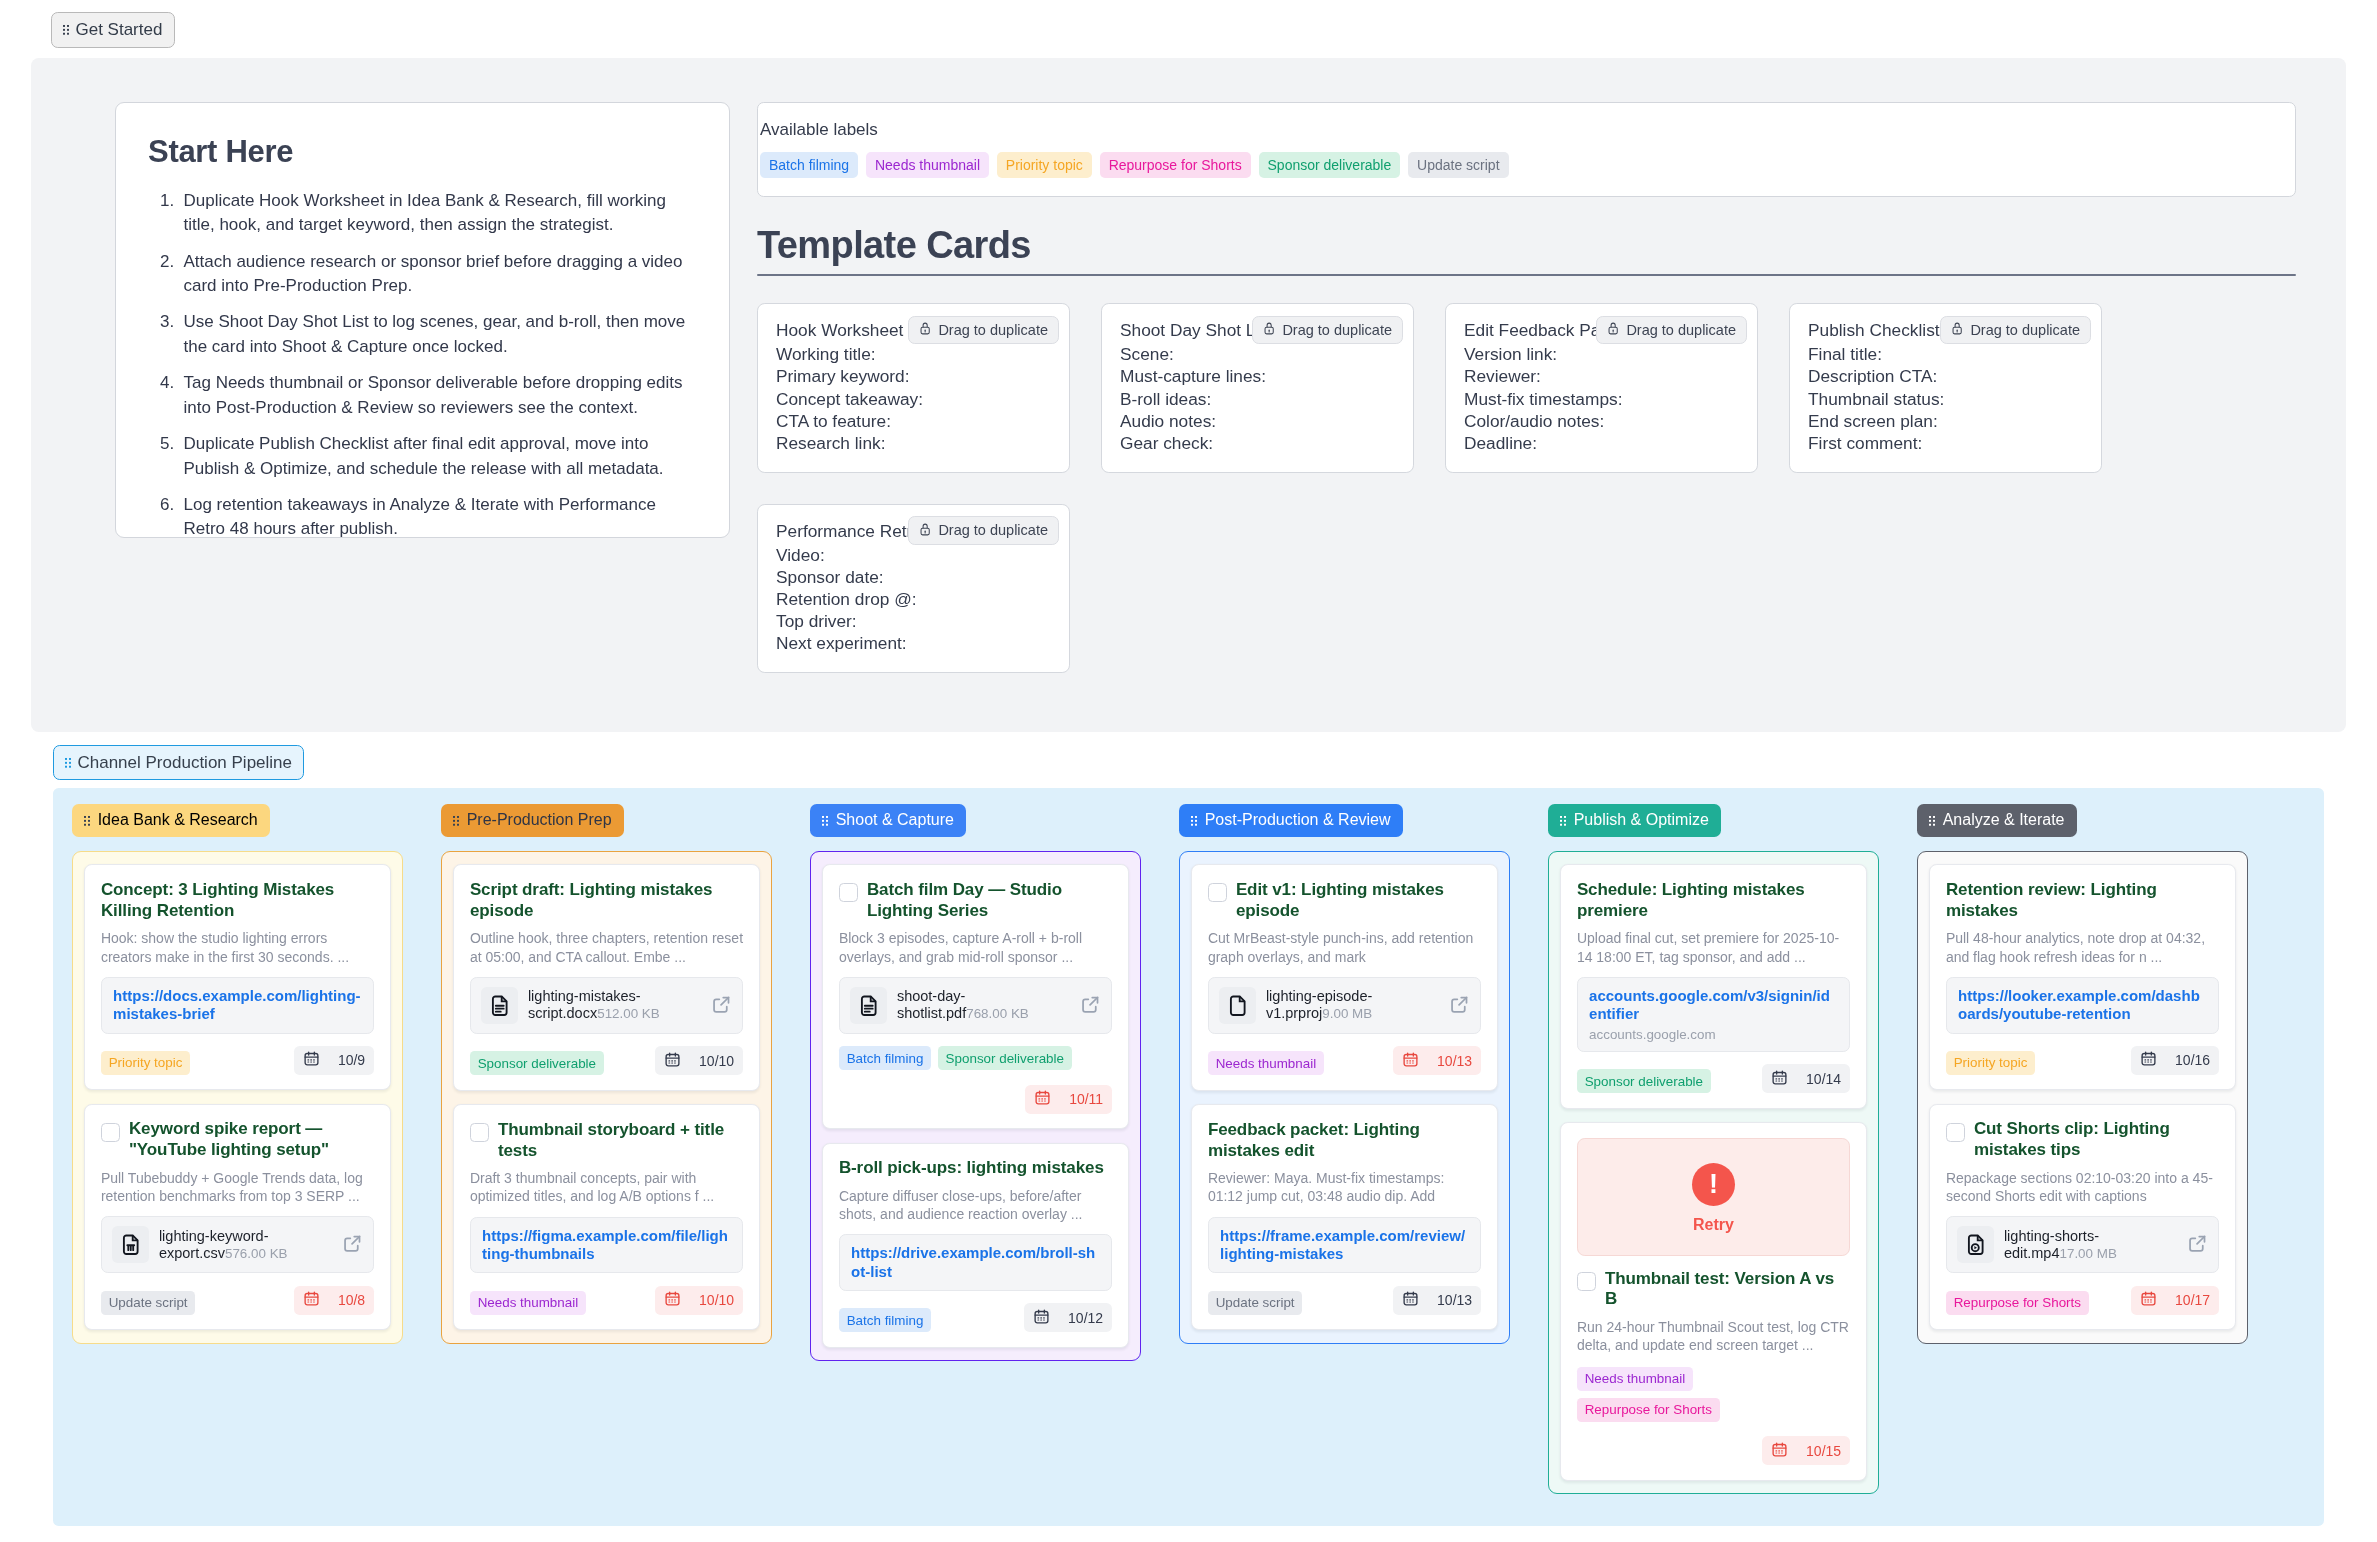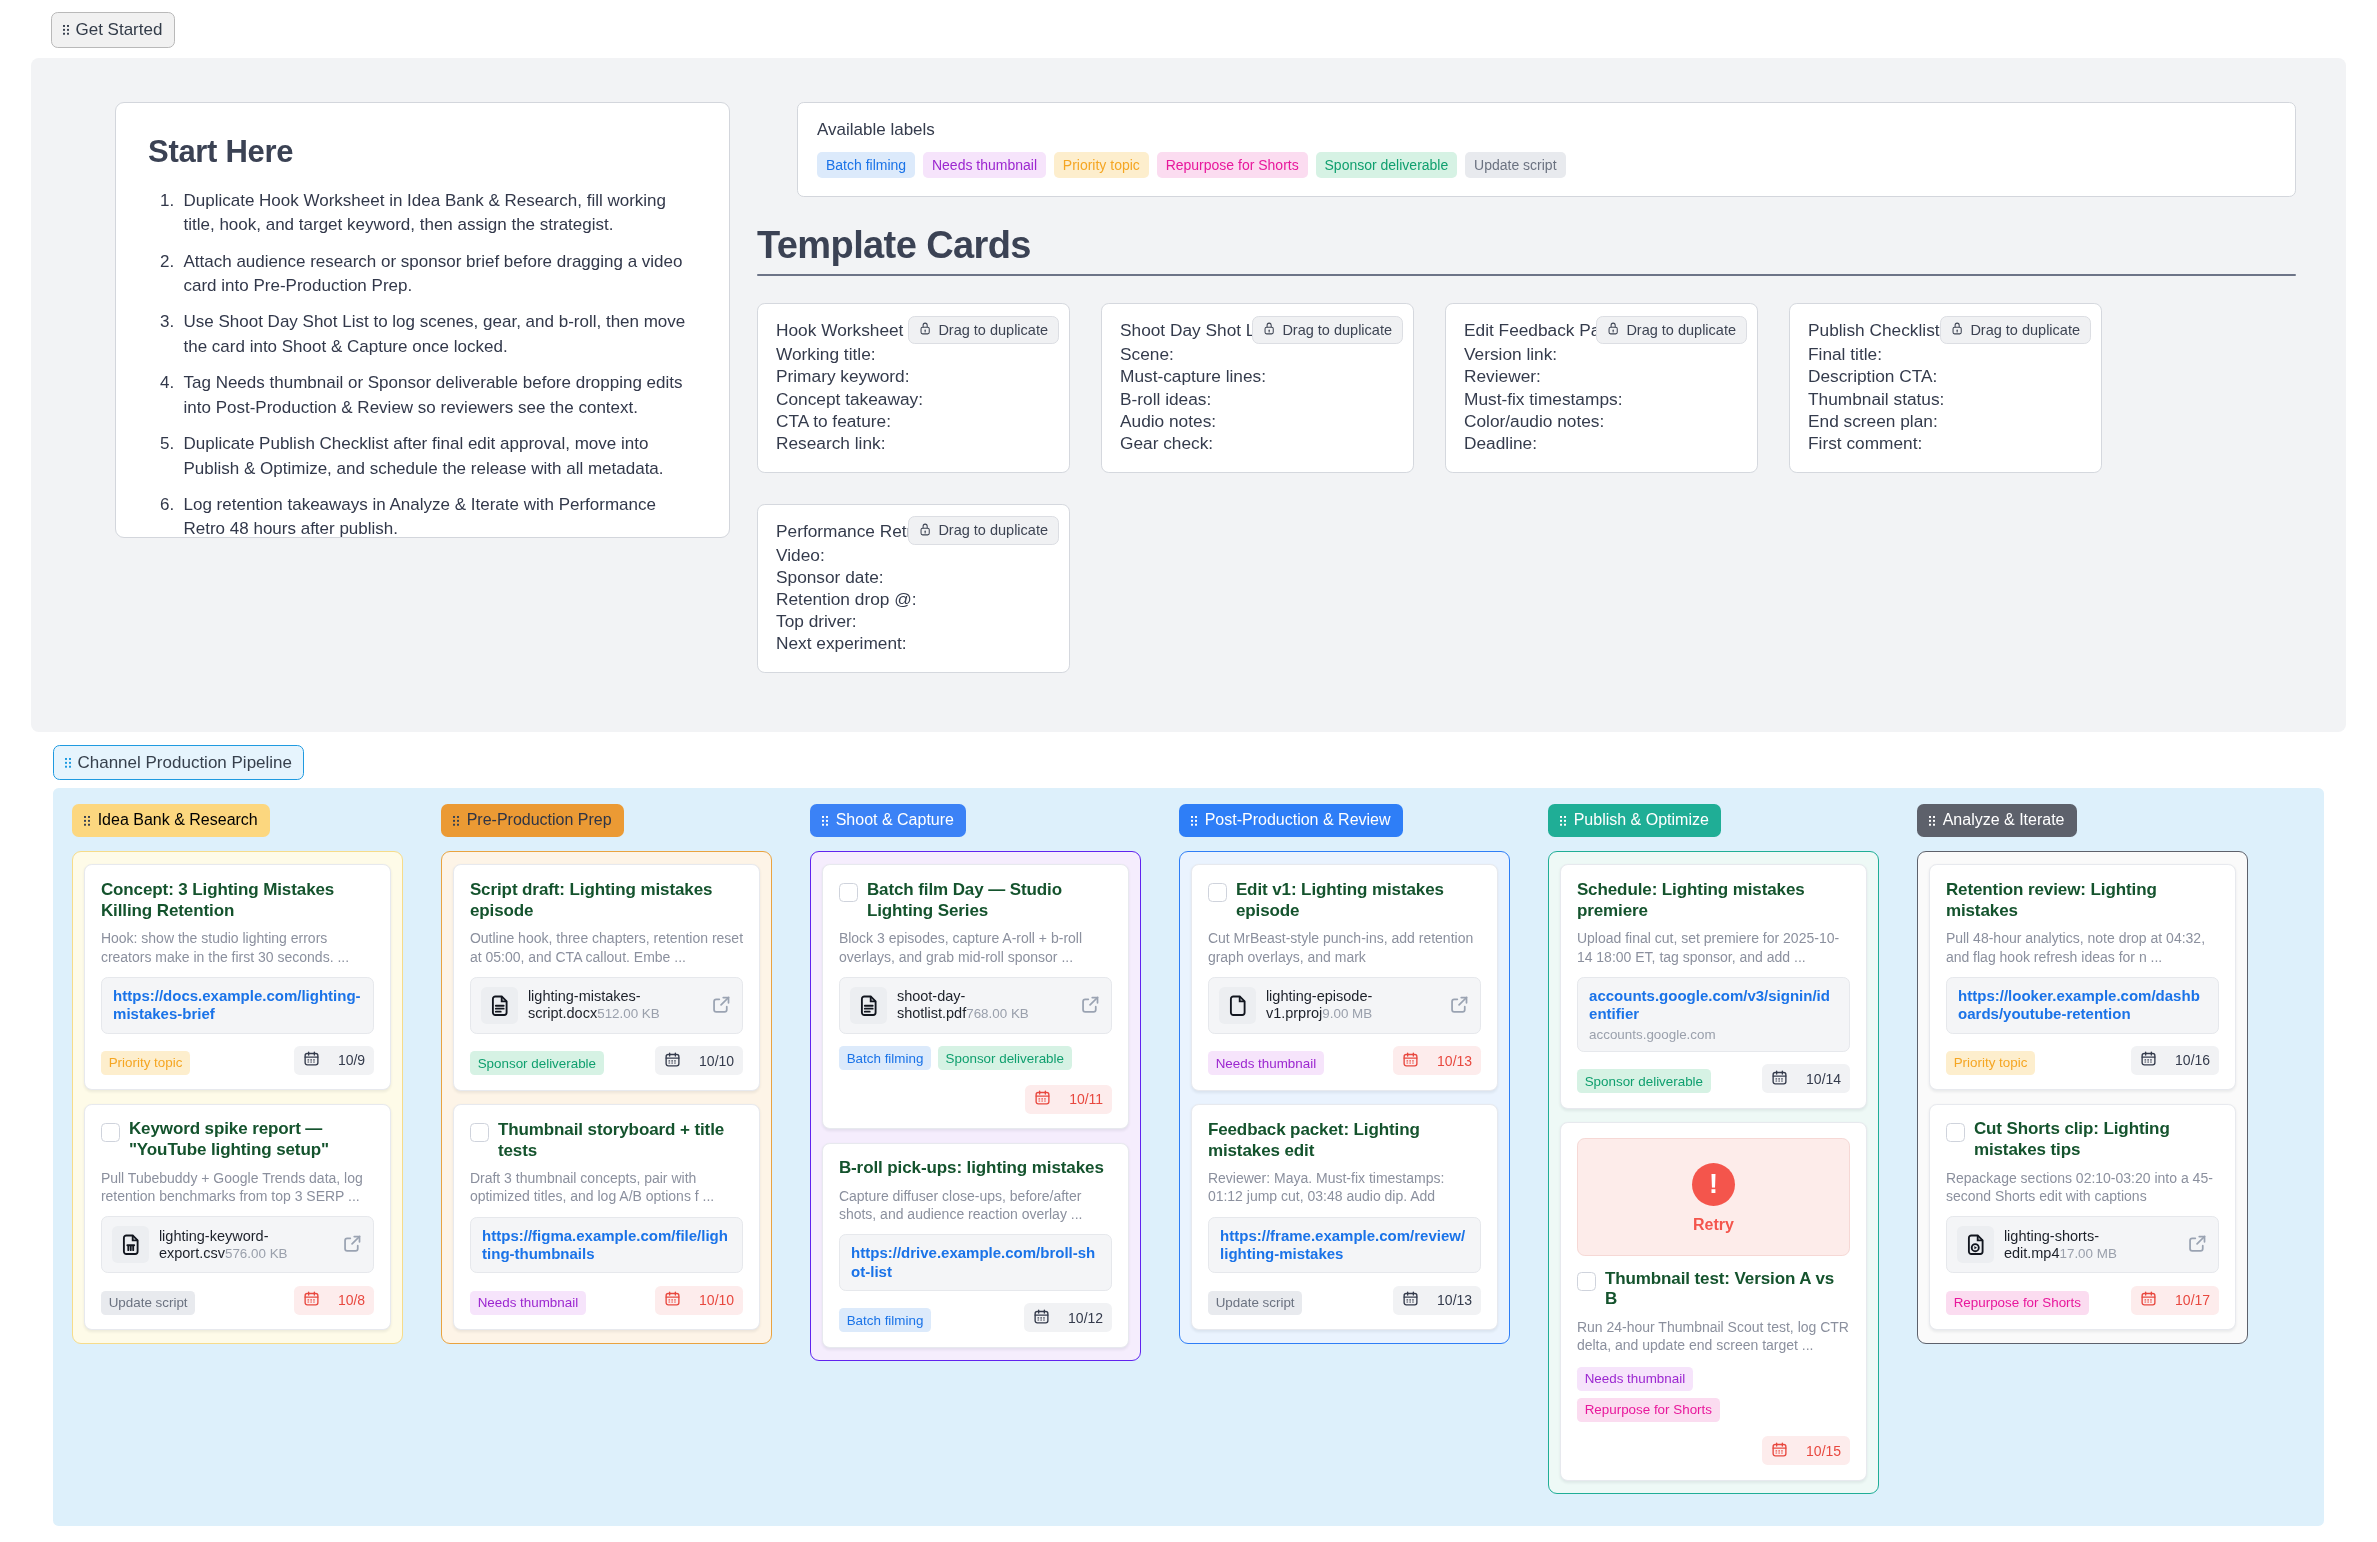--- a/index.html
+++ b/index.html
@@ -63,22 +63,21 @@
   .startcard ol { padding-left: 31px; }
   .startcard li {
     font-size: 17px; line-height: 1.43; color: #32384a;
     margin-bottom: 12.3px; padding-left: 4.5px;
   }
 
   .right-col { flex: 1; min-width: 0; }
 
   .labels-box {
     background: #fff; border: 1.1px solid #d3d6dc; border-radius: 6.7px;
-    padding: 17px 19px 18px 19px;
-    margin-left: 40px;
+    padding: 17px 19px 18px 2px;
   }
   .labels-title { font-size: 17px; color: #343b4c; margin-bottom: 12.3px; }
   .labels-row { display: flex; gap: 7.8px; flex-wrap: wrap; }
   .label-pill {
     font-size: 14px; padding: 5px 9px; border-radius: 5px;
     font-weight: 400; white-space: nowrap;
   }
 
   .tpl-heading {
     font-size: 38px; font-weight: 700; color: #3b4254;

